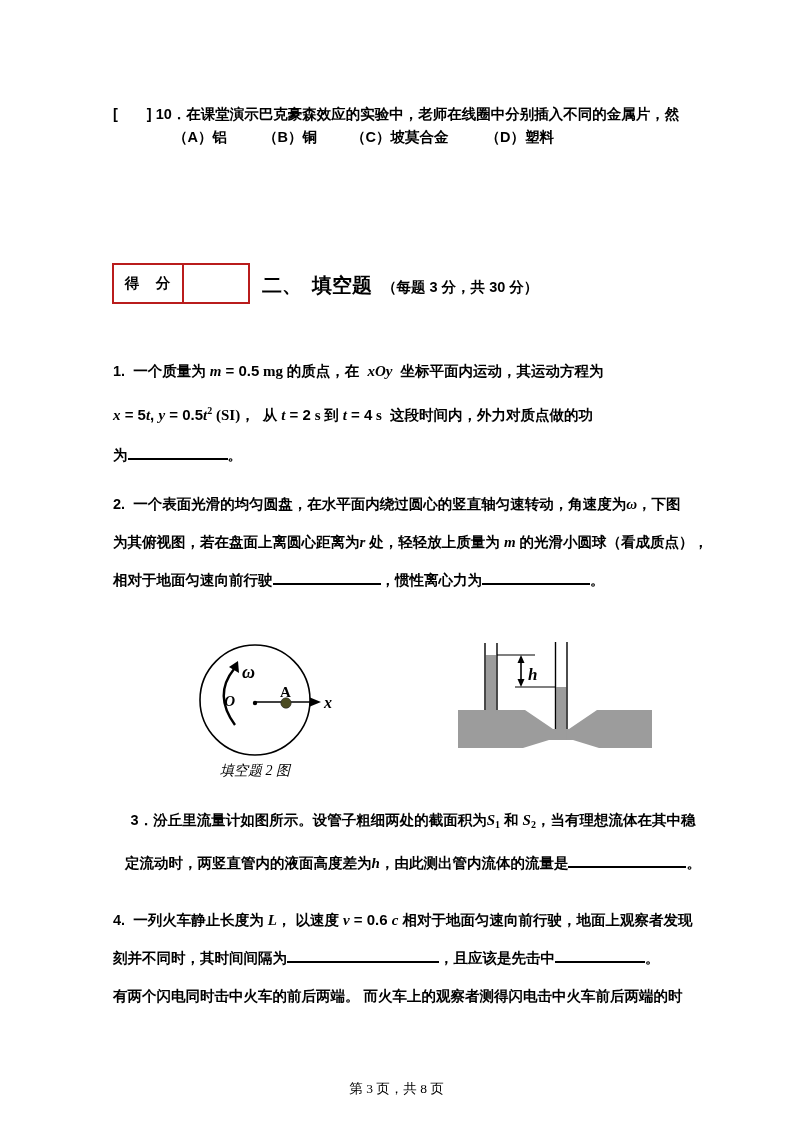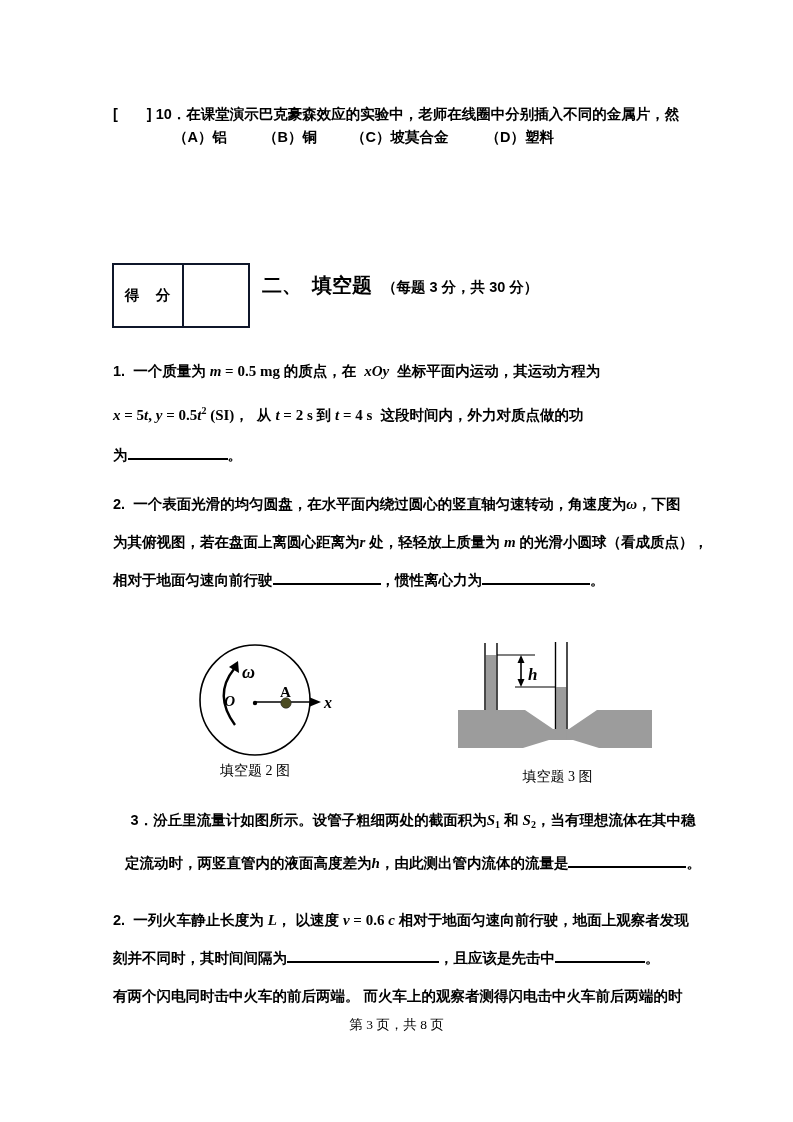--- a/index.html
+++ b/index.html
@@ -9,44 +9,44 @@
     overflow:hidden;
   }
   .abs { position:absolute; }
   
   .qsec { left:113px; width:600px; font-size:14.5px; }
   .tline { white-space:pre; }
   .lh40 .tline { line-height:40px; }
   .lh38 .tline { line-height:38px; }
   .seg-cn  { font-family:"Liberation Sans", sans-serif; font-weight:700; }
   .seg-vi  { font-family:"Liberation Serif", serif; font-style:italic; font-weight:700; font-size:15px; }
-  .seg-vb  { font-family:Liberation Serif, serif; font-weight:700; font-size:15px; }
+  .seg-vb  { font-family:Liberation Sans, sans-serif; font-weight:700; font-size:15px; }
   .seg-u   { font-family:"Liberation Serif", serif; font-weight:700; font-size:15px; }
   .seg-sup { font-family:"Liberation Serif", serif; font-weight:700; font-size:10px; vertical-align:6px; }
   .seg-sub { font-family:"Liberation Serif", serif; font-weight:700; font-size:10px; vertical-align:-3px; }
   .seg-bl  { display:inline-block; border-bottom:2px solid #000; height:15px; vertical-align:baseline; }
   .seg-sp  { display:inline-block; height:1px; }
   .optline .tline { line-height:22px; margin-top:-8px; }
   
   .score-table { border-collapse:collapse; }
   .score-table td {
-    border:2px solid #0f172a; height:29px; padding:16px 4px;
+    border:2px solid #b91c1c; height:29px; padding:4px 4px;
     font-size:14.5px; font-weight:700; text-align:center;
   }
   .score-table td.lab { width:60px; letter-spacing:1px; }
   .score-table td.val { width:56px; }
   
   .sec-head { display:flex; align-items:baseline; }
   .sec-num, .sec-title { font-size:20px; font-weight:700; }
   .sec-num { margin-right:10px; }
   .sec-note { font-size:14.5px; font-weight:700; margin-left:10px; }
   
   .fig { position:absolute; }
   .fig-caption { font-size:14px; font-weight:400; text-align:center;
-                 font-family:"Liberation Serif", serif; }
+                 font-family:"Liberation Serif", serif;font-style:italic; }
   svg text { font-family:"Liberation Serif", serif; }
   
   .footer { left:0; right:0; text-align:center; font-size:13.5px; font-weight:400;
             font-family:"Liberation Serif", serif; }
 </style>
 </head>
 <body>
 
 <div class="page">
 
@@ -127,35 +127,34 @@
       <line x1="112" y1="12" x2="112" y2="99" stroke="#000" stroke-width="1.4"></line>
 
       <line x1="42" y1="25" x2="80" y2="25" stroke="#000" stroke-width="1.2"></line>
       <line x1="60" y1="57" x2="100" y2="57" stroke="#000" stroke-width="1.2"></line>
 
       <line x1="66" y1="30" x2="66" y2="52" stroke="#000" stroke-width="1.6"></line>
       <polygon points="66,25 62.5,33 69.5,33" fill="#000"></polygon>
       <polygon points="66,57 62.5,49 69.5,49" fill="#000"></polygon>
       <text x="73" y="50" font-size="17" font-weight="bold" font-style="italic">h</text>
     </svg>
-    <figcaption class="fig-caption" style="width:205px; margin-top:10px;">填空题 3 图</figcaption>
   </figure>
 
   <section class="abs qsec lh38" style="top:801px;text-align:center;">
     <div>
         <div class="tline"><span class="seg-cn">3．汾丘里流量计如图所示。设管子粗细两处的截面积为</span><span class="seg-vi">S</span><span class="seg-sub">1</span><span class="seg-cn"> 和 </span><span class="seg-vi">S</span><span class="seg-sub">2</span><span class="seg-cn">，当有理想流体在其中稳</span></div>
         <div class="tline"><span class="seg-cn">定流动时，两竖直管内的液面高度差为</span><span class="seg-vi">h</span><span class="seg-cn">，由此测出管内流体的流量是</span><span class="seg-bl" style="width: 118px;"></span><span class="seg-cn">。</span></div>
       </div>
   </section>
 
   <section class="abs qsec lh38" style="top:901px;">
     <div>
-        <div class="tline"><span class="seg-cn">2.  一列火车静止长度为 </span><span class="seg-vi">L</span><span class="seg-cn">，</span><span class="seg-cn"> 以速度 </span><span class="seg-vi">v</span><span class="seg-vb"> = 0.6 </span><span class="seg-vi">c</span><span class="seg-cn"> 相对于地面匀速向前行驶，地面上观察者发现</span></div>
+        <div class="tline"><span class="seg-cn">4.  一列火车静止长度为 </span><span class="seg-vi">L</span><span class="seg-cn">，</span><span class="seg-cn"> 以速度 </span><span class="seg-vi">v</span><span class="seg-vb"> = 0.6 </span><span class="seg-vi">c</span><span class="seg-cn"> 相对于地面匀速向前行驶，地面上观察者发现</span></div>
         <div class="tline"><span class="seg-cn">刻并不同时，其时间间隔为</span><span class="seg-bl" style="width: 152px;"></span><span class="seg-cn">，且应该是先击中</span><span class="seg-bl" style="width: 90px;"></span><span class="seg-cn">。</span></div>
         <div class="tline"><span class="seg-cn">有两个闪电同时击中火车的前后两端。 而火车上的观察者测得闪电击中火车前后两端的时</span></div>
       </div>
   </section>
 
-  <div class="abs footer" style="top:1016px;">
+  <div class="abs footer" style="top:1080px;">
     <span>第 3 页，共 8 页</span>
   </div>
 
 </div>
 
 </body></html>

